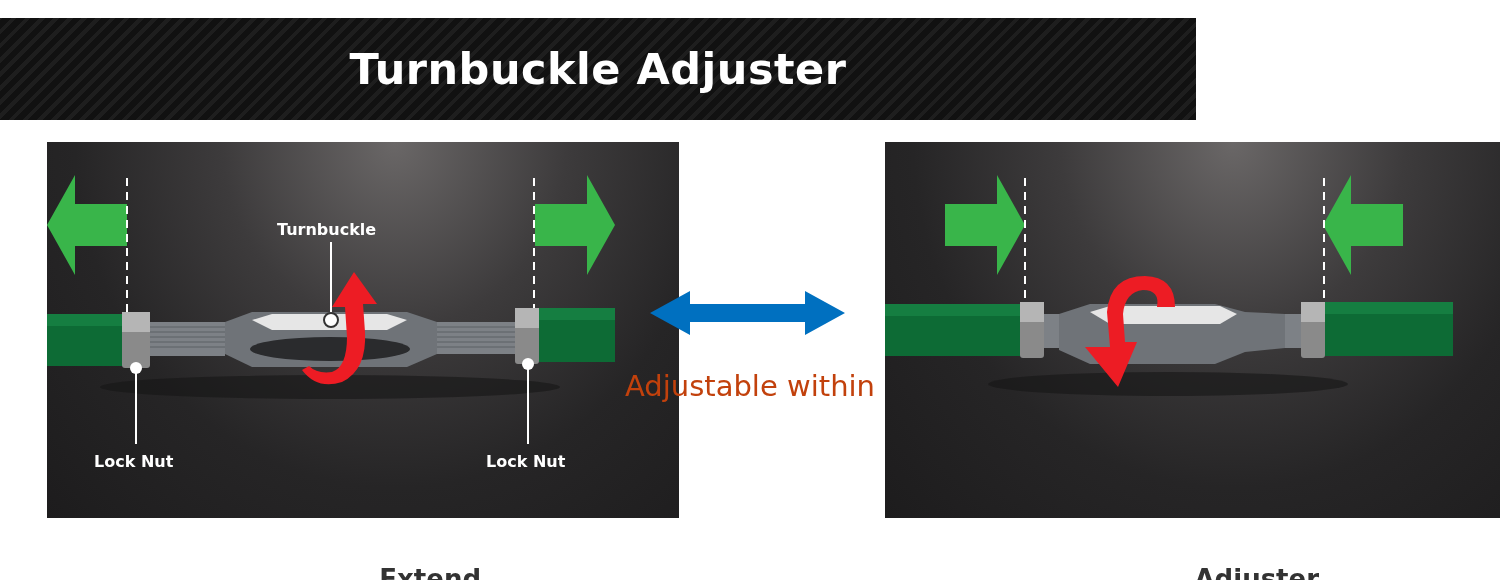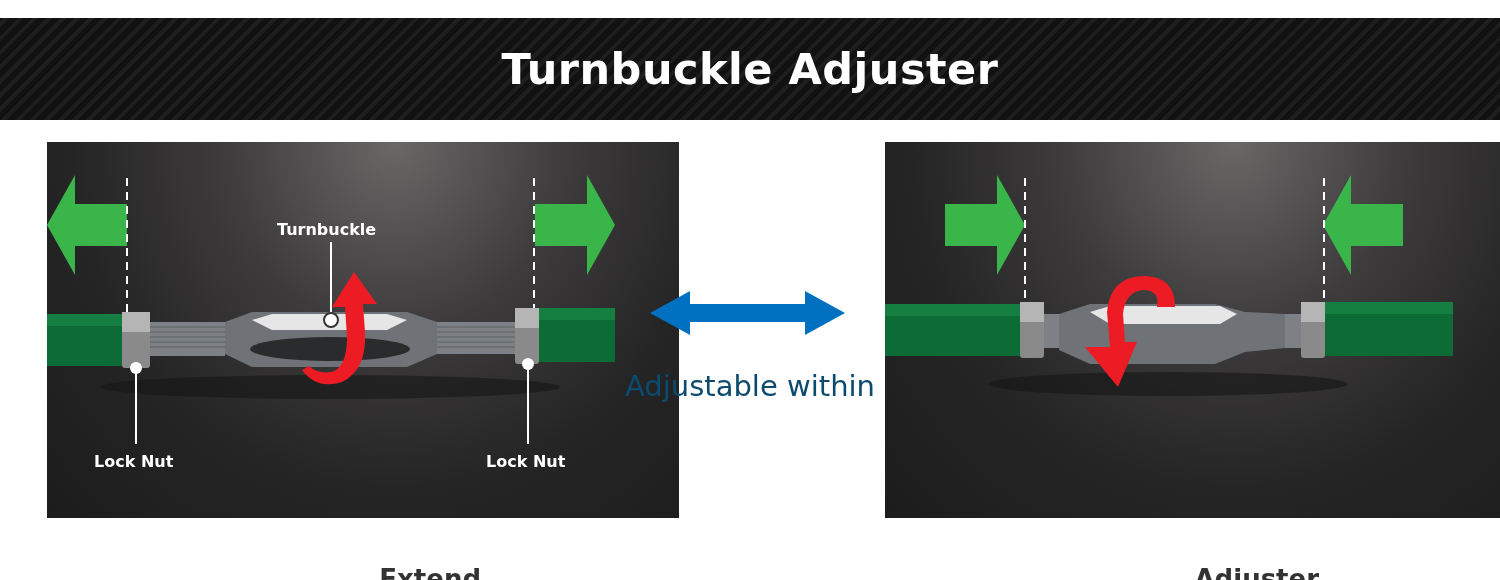--- a/index.html
+++ b/index.html
@@ -1,20 +1,20 @@
 <!DOCTYPE html>
 <html><head>
   <meta charset="utf-8">
   <style>
     * { margin: 0; padding: 0; box-sizing: border-box; }
     html, body { width: 1500px; height: 580px; background: #ffffff; overflow: hidden; }
     body { position: relative; font-family: "DejaVu Sans", sans-serif; }
 
     .header {
-      position: absolute; left: 0; top: 18px; width: 1500px; height: 102px;
+      position: absolute; left: 0; top: 18px; width: 1196px; height: 102px;
       background-color: #111111;
       background-image: repeating-linear-gradient(-45deg, #111111 0px, #111111 6px, #1e1e1e 6px, #1e1e1e 10px);
       display: flex; align-items: center; justify-content: center;
     }
     .header-title {
       color: #ffffff; font-weight: bold; font-size: 43px; letter-spacing: 0.5px;
       font-family: "DejaVu Sans", sans-serif;
     }
 
     .panel {
@@ -29,21 +29,21 @@
       position: absolute; top: 528px; font-size: 26px; font-weight: bold; color: #333333;
       font-family: "DejaVu Sans", sans-serif; text-align: right; width: 300px; margin-top: 36px;
     }
     .caption-extend { left: 181px; }
     .caption-shorten { left: 1019px; }
 
     .center-area { position: absolute; left: 615px; top: 280px; width: 270px; height: 180px; }
     .center-area svg { position: absolute; left: 30px; top: 8px; }
     .range-text {
       position: absolute; left: 0; top: 82px; width: 270px; text-align: center;
-      font-size: 29px; line-height: 48px; color: #0c4a6e;
+      font-size: 29px; line-height: 48px; color: #c2410c;
       font-family: "DejaVu Sans", sans-serif;
     }
     .range-text span { display: block; }
 
     .label {
       position: absolute; color: #ffffff; font-weight: bold; font-size: 16px;
       font-family: "DejaVu Sans", sans-serif; white-space: nowrap;
     }
   </style>
 </head>

